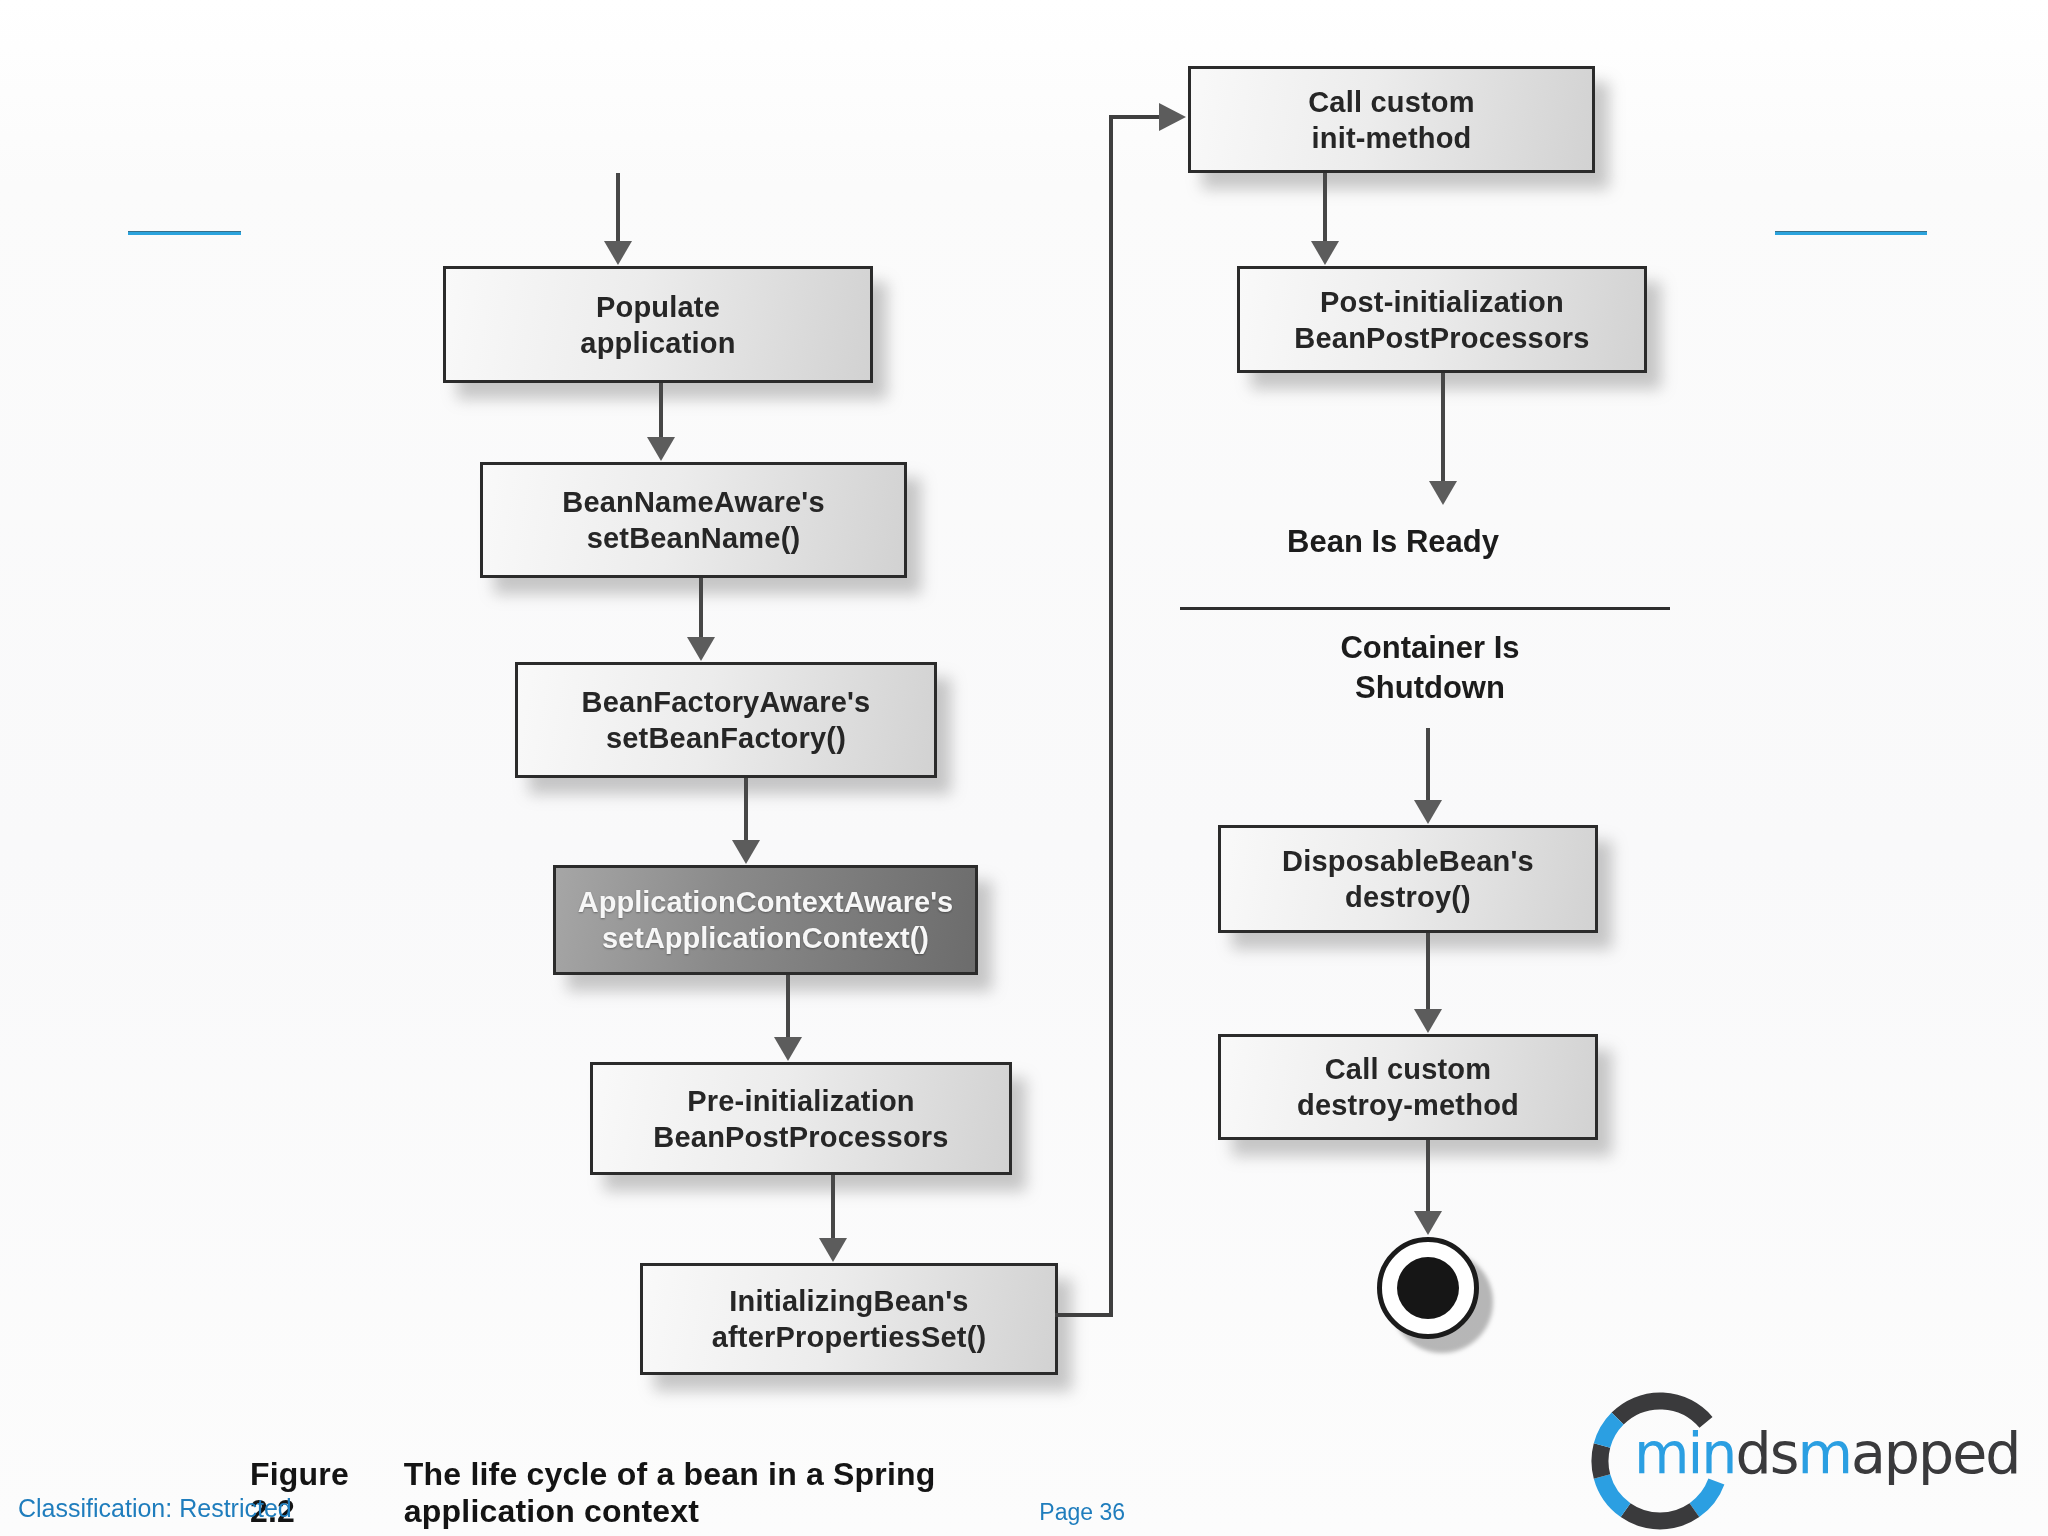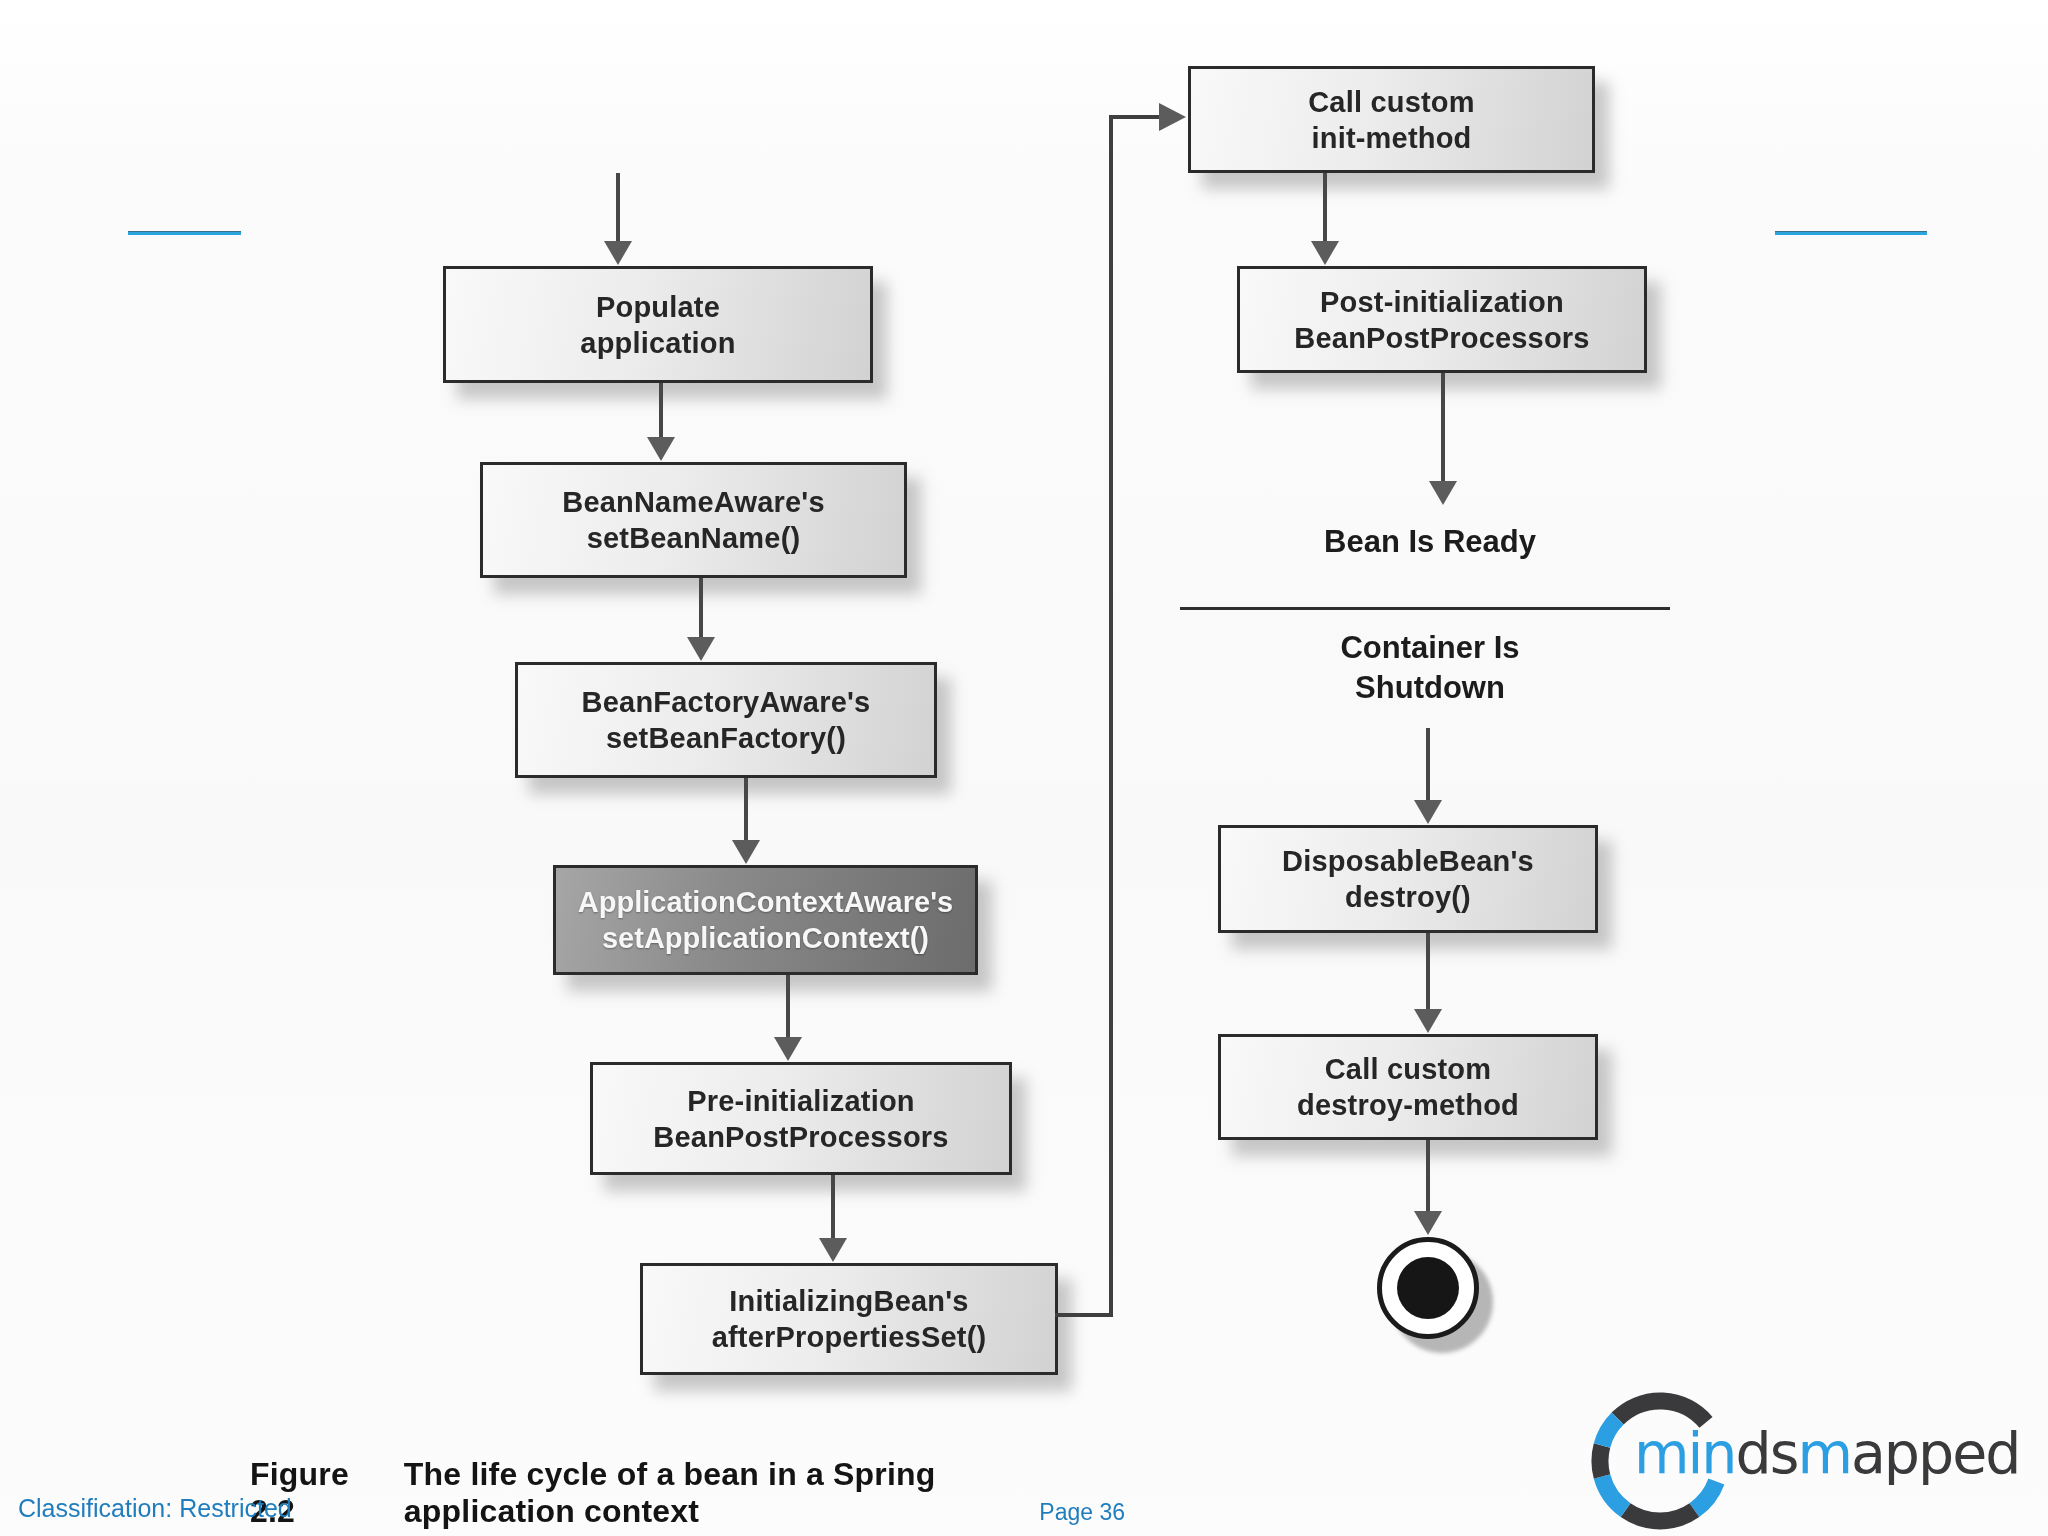--- a/index.html
+++ b/index.html
@@ -127,21 +127,21 @@
   <div class="node light" style="left:1218px;top:825px;width:380px;height:108px">
     <span>DisposableBean's</span>
     <span>destroy()</span>
   </div>
 
   <div class="node light" style="left:1218px;top:1034px;width:380px;height:106px">
     <span>Call custom</span>
     <span>destroy-method</span>
   </div>
 
-  <div class="stage-label" style="left:1230px;top:522px;width:400px;">
+  <div class="stage-label" style="left:1193px;top:522px;width:400px;">
     <div>Bean Is Ready</div>
   </div>
 
   <div class="divider" style="left:1180px;top:607px;width:490px;"></div>
 
   <div class="stage-label" style="left:1230px;top:628px;width:400px;">
     <div>Container Is</div>
     <div>Shutdown</div>
   </div>
 

